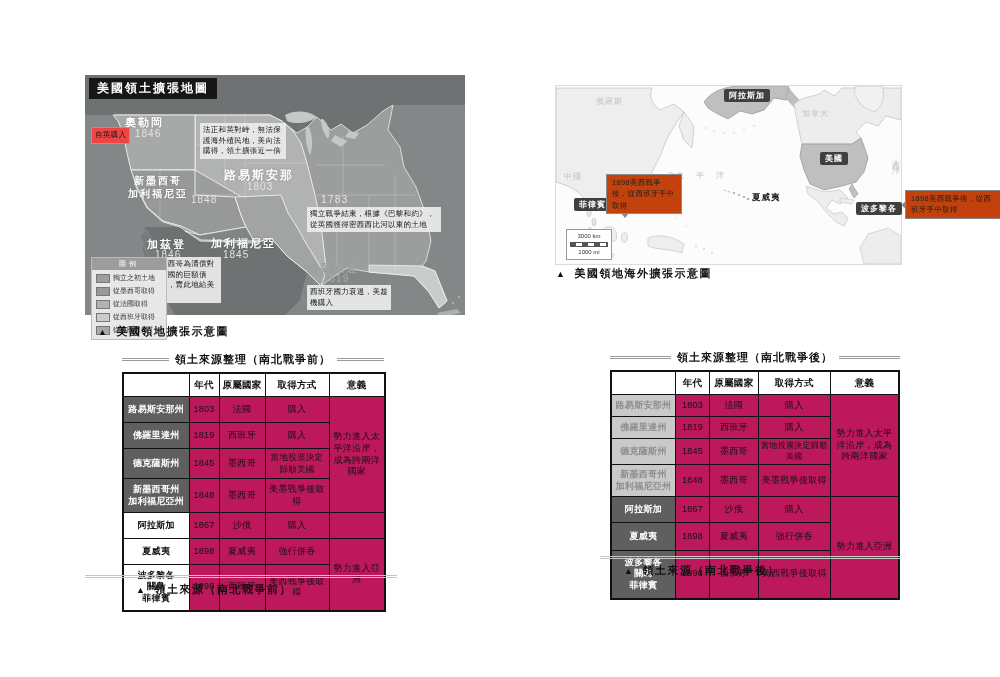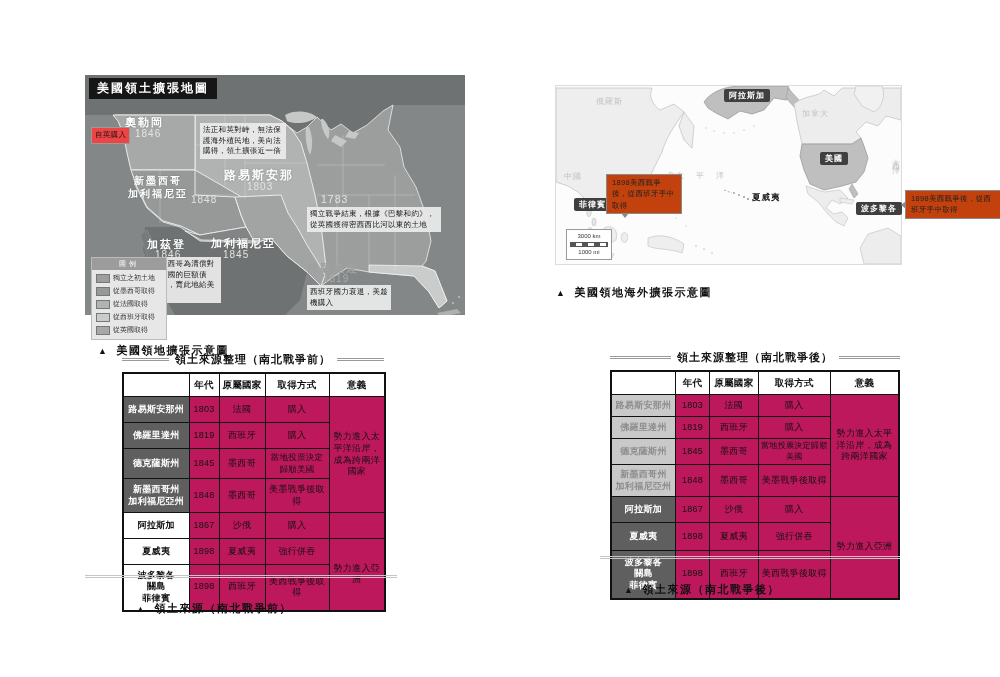--- a/index.html
+++ b/index.html
@@ -46,21 +46,21 @@
   .callout.tail-down:after{content:"";position:absolute;left:14px;bottom:-5px;width:0;height:0;
            border-left:4px solid transparent;border-right:4px solid transparent;border-top:5px solid #8a8a8a;}
   .callout.tail-left:before{content:"";position:absolute;left:-5px;top:10px;width:0;height:0;
            border-top:4px solid transparent;border-bottom:4px solid transparent;border-right:5px solid #8a8a8a;}
   .scalebox{position:absolute;background:#fff;border:1px solid #999;font-size:6px;color:#333;
             text-align:center;padding:2px 3px;line-height:1.5;}
   .scale-ruler{height:3px;border:1px solid #555;border-left:none;border-right:none;
                background:repeating-linear-gradient(90deg,#555 0 6px,#fff 6px 12px);margin:1px 0;}
 
   
-  .fig-caption{position:absolute;font-weight:bold;font-size:11px;letter-spacing:1.5px;color:#111;margin-top:19px;}
+  .fig-caption{position:absolute;font-weight:bold;font-size:11px;letter-spacing:1.5px;color:#111;}
   .fig-caption .tri{margin-right:8px;font-size:9px;}
   .body-note{position:absolute;color:#3d3d3d;font-size:10.5px;line-height:1.9;letter-spacing:.8px;}
 
   
   .tbl-block{position:absolute;}
   .tbl-title-row{display:flex;align-items:center;gap:6px;margin-bottom:5px;}
   .tbl-title{font-weight:bold;font-size:11px;letter-spacing:1px;white-space:nowrap;}
   .t-line{flex:1;border-top:3px double #9a9a9a;height:0;}
   table.src{border-collapse:collapse;width:100%;table-layout:fixed;background:#be185d;
             border:2px solid #111;}

